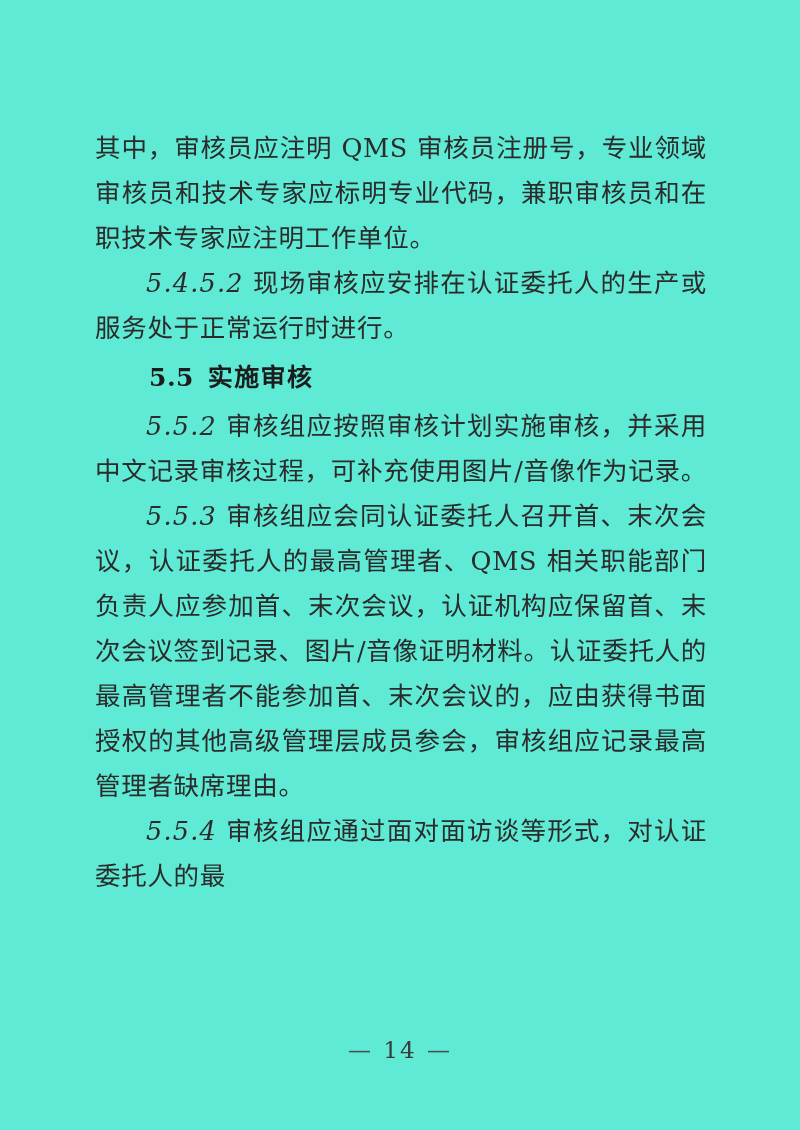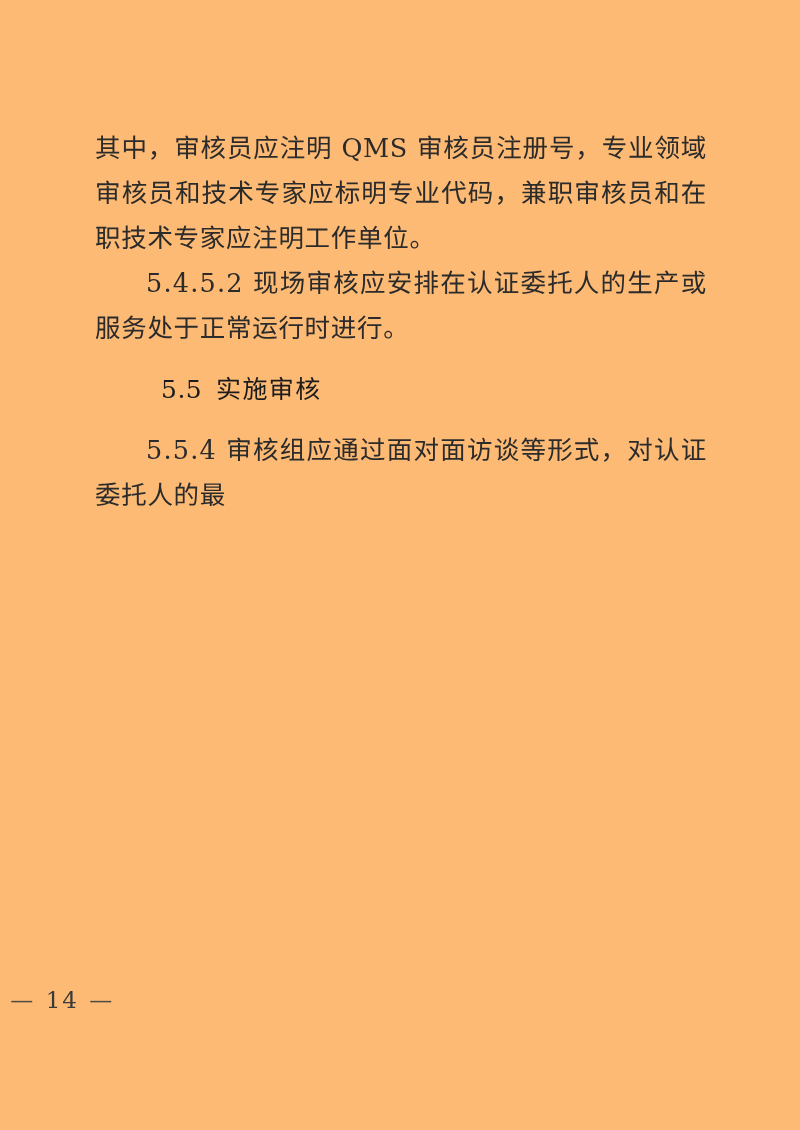--- a/index.html
+++ b/index.html
@@ -15,21 +15,21 @@
     position: relative;
     overflow: hidden;
     font-family: "DejaVu Serif", "Liberation Serif", serif;
     color: #2b2b2b;
     -webkit-font-smoothing: antialiased;
   }
 
   .page {
     position: absolute;
     inset: 0;
-    background: #fdba74;
+    background: #5eead4;
   }
 
   .text-column {
     position: absolute;
     left: 95px;
     top: 126px;
     width: 612px;
   }
 
   
@@ -49,48 +49,49 @@
   .para.indent {
     text-indent: 2em;
   }
 
   .para.noindent {
     text-indent: 0;
   }
 
   
   .heading {
-    margin: 16px;
+    margin: 4px;
     font-size: 25px;
     line-height: 45px;
-    font-weight: 400;
+    font-weight: 700;
     text-indent: 2em;
     letter-spacing: 1.4px;
     color: #1c1c1c;
     font-family: "DejaVu Serif", "Liberation Serif", serif;
   }
 
   .heading .heading-num {
     letter-spacing: 0.5px;
     margin-right: 0.55em;
   }
 
   
   .clause-num {
     letter-spacing: 1.2px;
     margin-right: 0.35em;
+    font-style: italic;
   }
 
   
   .page-footer {
     position: absolute;
     left: 0;
     right: 0;
-    top: 984px;
-    text-align: left;
+    top: 1034px;
+    text-align: center;
     font-size: 23px;
     line-height: 32px;
     color: #3a3a3a;
     letter-spacing: 2px;
     font-family: "DejaVu Serif", "Liberation Serif", serif;
   }
 
   .page-footer .dash {
     padding: 0 0.45em;
     color: #4a4a4a;
@@ -104,21 +105,23 @@
   <div class="text-column">
 
     <p class="para noindent">其中，审核员应注明 QMS 审核员注册号，专业领域审核员和技术专家应标明专业代码，兼职审核员和在职技术专家应注明工作单位。</p>
 
     <p class="para indent"><span class="clause-num">5.4.5.2</span><span>现场审核应安排在认证委托人的生产或服务处于正常运行时进行。</span></p>
 
 
     <h2 class="heading"><span class="heading-num">5.5</span><span>实施审核</span></h2>
 
 
+    <p class="para indent"><span class="clause-num">5.5.2</span><span>审核组应按照审核计划实施审核，并采用中文记录审核过程，可补充使用图片/音像作为记录。</span></p>
 
+    <p class="para indent"><span class="clause-num">5.5.3</span><span>审核组应会同认证委托人召开首、末次会议，认证委托人的最高管理者、QMS 相关职能部门负责人应参加首、末次会议，认证机构应保留首、末次会议签到记录、图片/音像证明材料。认证委托人的最高管理者不能参加首、末次会议的，应由获得书面授权的其他高级管理层成员参会，审核组应记录最高管理者缺席理由。</span></p>
 
     <p class="para indent"><span class="clause-num">5.5.4</span><span>审核组应通过面对面访谈等形式，对认证委托人的最</span></p>
 
   </div>
 
   <div class="page-footer">
     <span class="dash">—</span><span>14</span><span class="dash">—</span>
   </div>
 
 </div>

